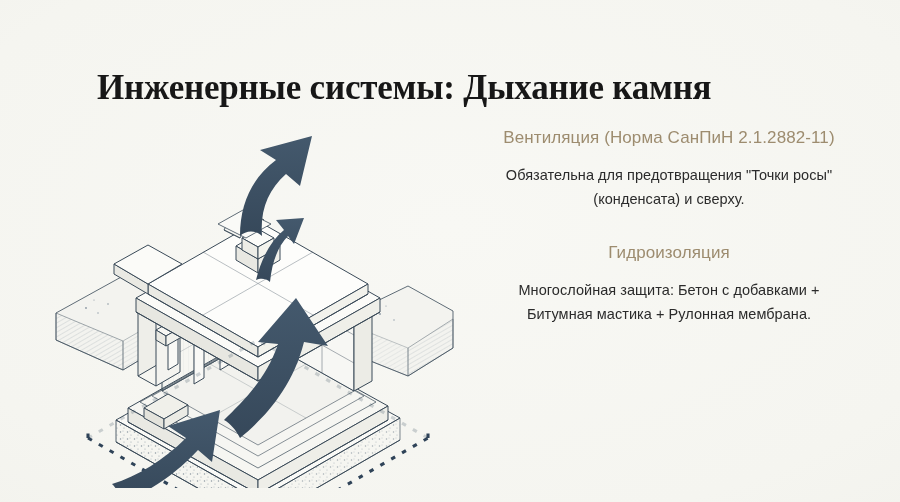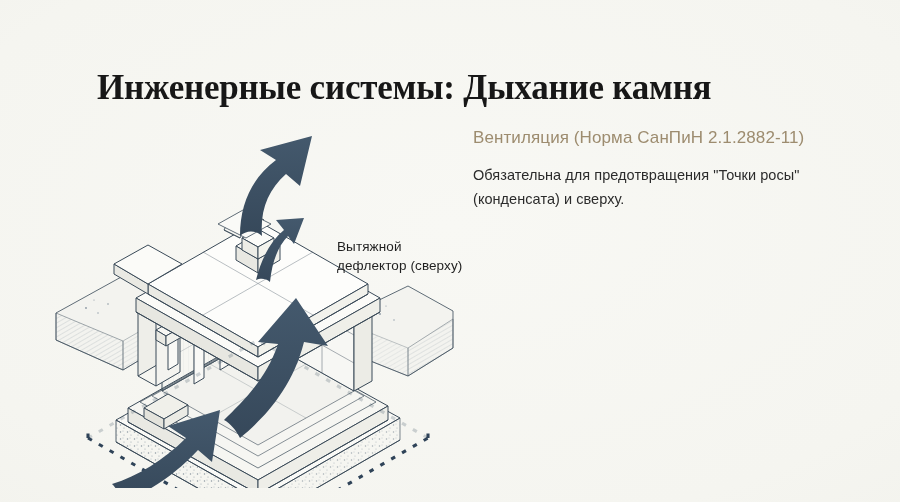--- a/index.html
+++ b/index.html
@@ -40,20 +40,21 @@
     white-space: nowrap;
     margin-left: 48px;
   }
 
   
   #info-column {
     position: absolute;
     left: 473px;
     top: 126px;
     width: 392px;
+    text-align: center;
   }
   .info-block { margin-bottom: 30px; }
   .info-block:last-child { margin-bottom: 0; }
 
   .info-heading {
     font-size: 17px;
     line-height: 24px;
     font-weight: 400;
     color: #9d8c6f;
     margin: 0 0 13px 0;
@@ -270,33 +271,36 @@
                  L 260,128 C 250,138 244,154 242,174 C 238,170 232,170 228,172 Z"></path>
 
         <path d="M 196,312 C 214,294 238,272 250,236 L 230,234 L 268,190 L 300,238
                  L 276,234 C 264,282 234,312 212,330 C 208,322 202,315 196,312 Z"></path>
 
         <path d="M 84,376 C 110,368 136,352 158,330 L 140,318 L 192,302 L 184,354
                  L 170,342 C 146,368 118,386 92,394 C 92,386 88,380 84,376 Z"></path>
       </g>
     </svg>
 
-    <div class="callout" id="callout-deflector">
-      <span class="ln">Вытяжной</span>
-      <span class="ln">дефлектор (сверху)</span>
-    </div>
 
   </div>
 
   <div id="info-column">
 
     <div class="info-block">
       <h2 class="info-heading">Вентиляция (Норма СанПиН 2.1.2882-11)</h2>
       <p class="info-body">
         <span class="ln">Обязательна для предотвращения "Точки росы"</span>
         <span class="ln">(конденсата) и сверху.</span>
       </p>
     </div>
 
+    <div class="info-block">
+      <h2 class="info-heading">Гидроизоляция</h2>
+      <p class="info-body">
+        <span class="ln">Многослойная защита: Бетон с добавками +</span>
+        <span class="ln">Битумная мастика + Рулонная мембрана.</span>
+      </p>
+    </div>
 
   </div>
 
 </div>
 
 </body></html>

